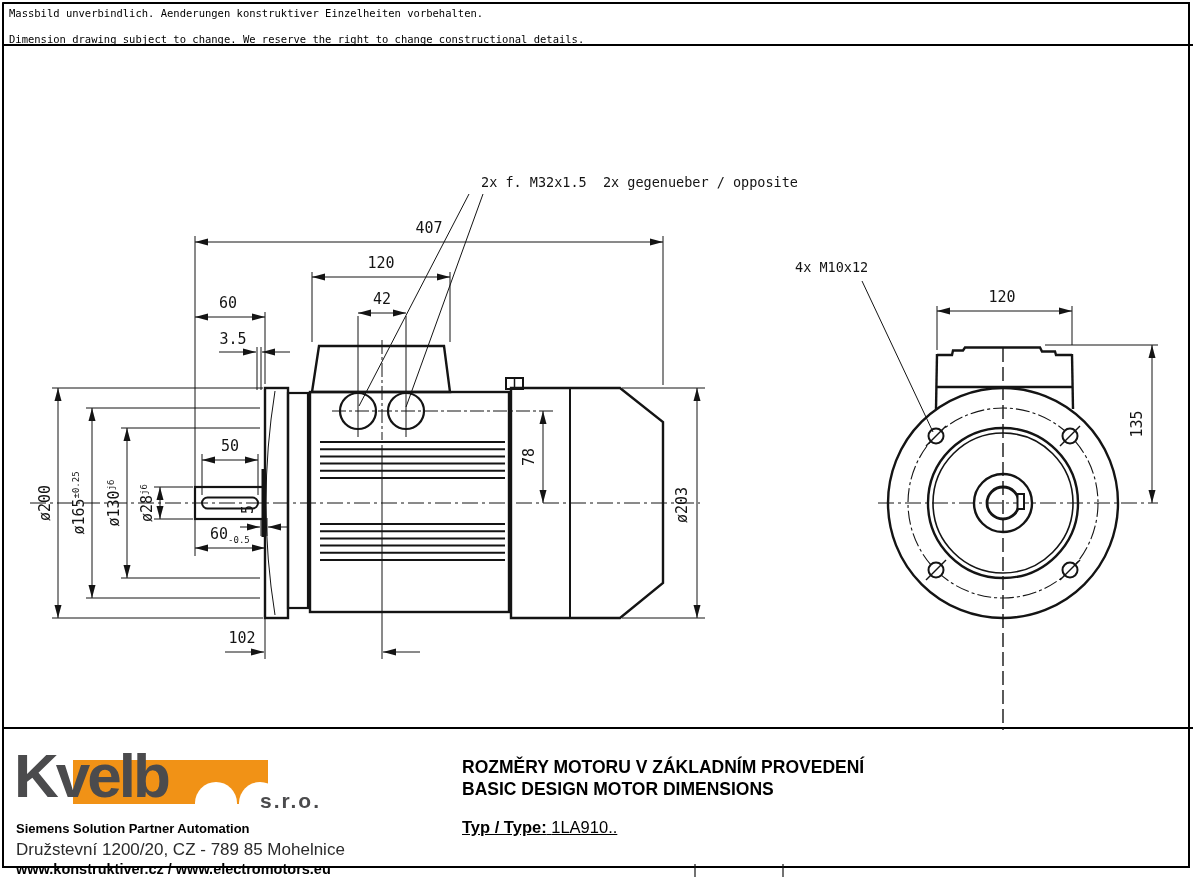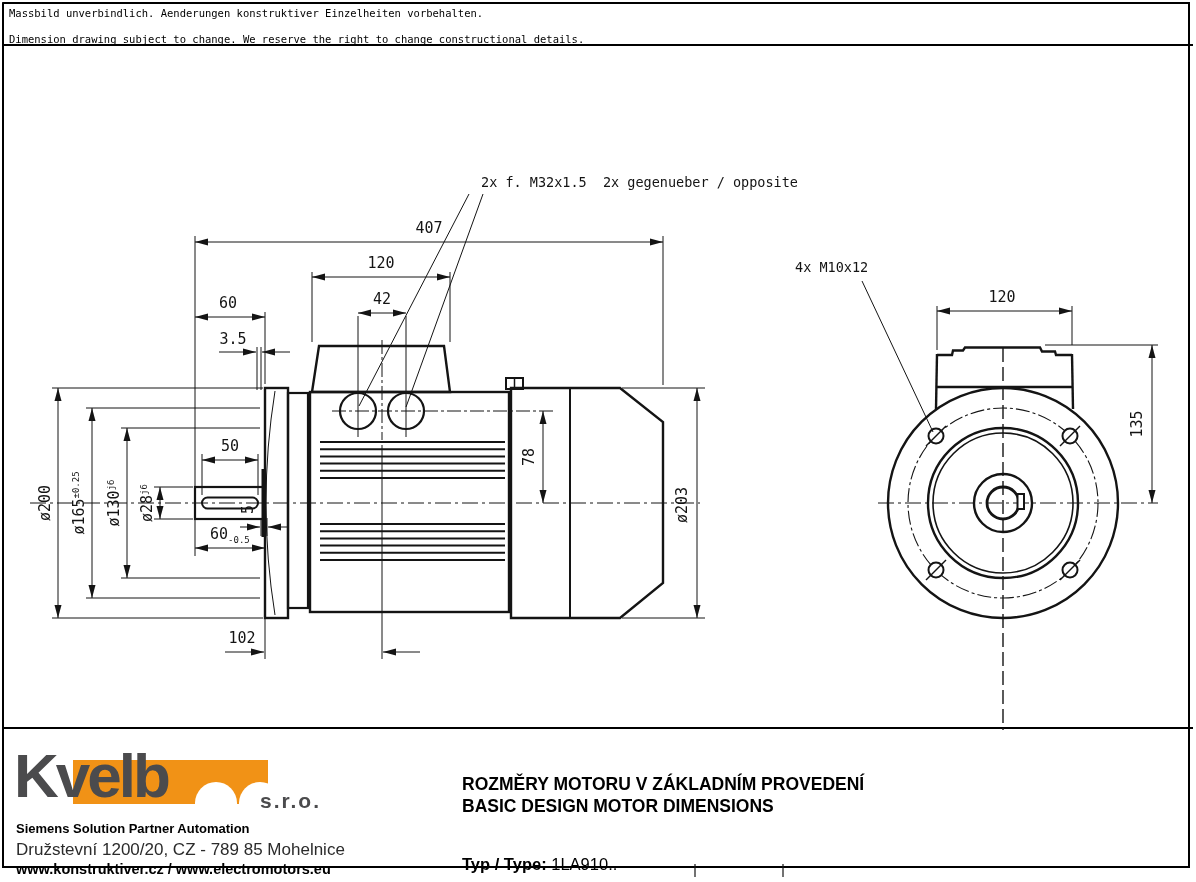--- a/index.html
+++ b/index.html
@@ -27,23 +27,23 @@
   .logo-text { position:absolute; left:14px; top:18px; font-size:62px; font-weight:bold;
                letter-spacing:-3px; color:var(--logo-grey); line-height:62px; }
   .logo-sro { position:absolute; left:212px; top:62px; font-size:21px; font-weight:bold;
               letter-spacing:2px; color:var(--logo-grey);margin-left:48px; }
   .partner-line { position:absolute; left:16px; top:94px; font-size:13px; font-weight:bold; color:#000; }
   .address-line { position:absolute; left:16px; top:113px; font-size:17px; color:#2b2b2b; }
   .web-line { position:absolute; left:16px; top:134px; font-size:14.5px; font-weight:bold; color:#000; }
 
   .titleblock { position:absolute; left:462px; top:0; width:710px; }
   .tb-title { font-size:17.5px; font-weight:bold; color:#000; line-height:22px; }
-  .tb-title.cz { margin-top:46px; }
+  .tb-title.cz { margin-top:29px; }
   .tb-row { font-size:16.5px; color:#000; line-height:22px; }
-  .tb-row.first { margin-top:36px; }
+  .tb-row.first { margin-top:16px;text-decoration:underline; }
   .tb-label { font-weight:bold; }
 </style>
 </head>
 <body>
 
 <div class="page">
   <div class="frame"></div>
   <div class="hline" style="top:44px;"></div>
   <div class="hline" style="top:727px;"></div>
 

